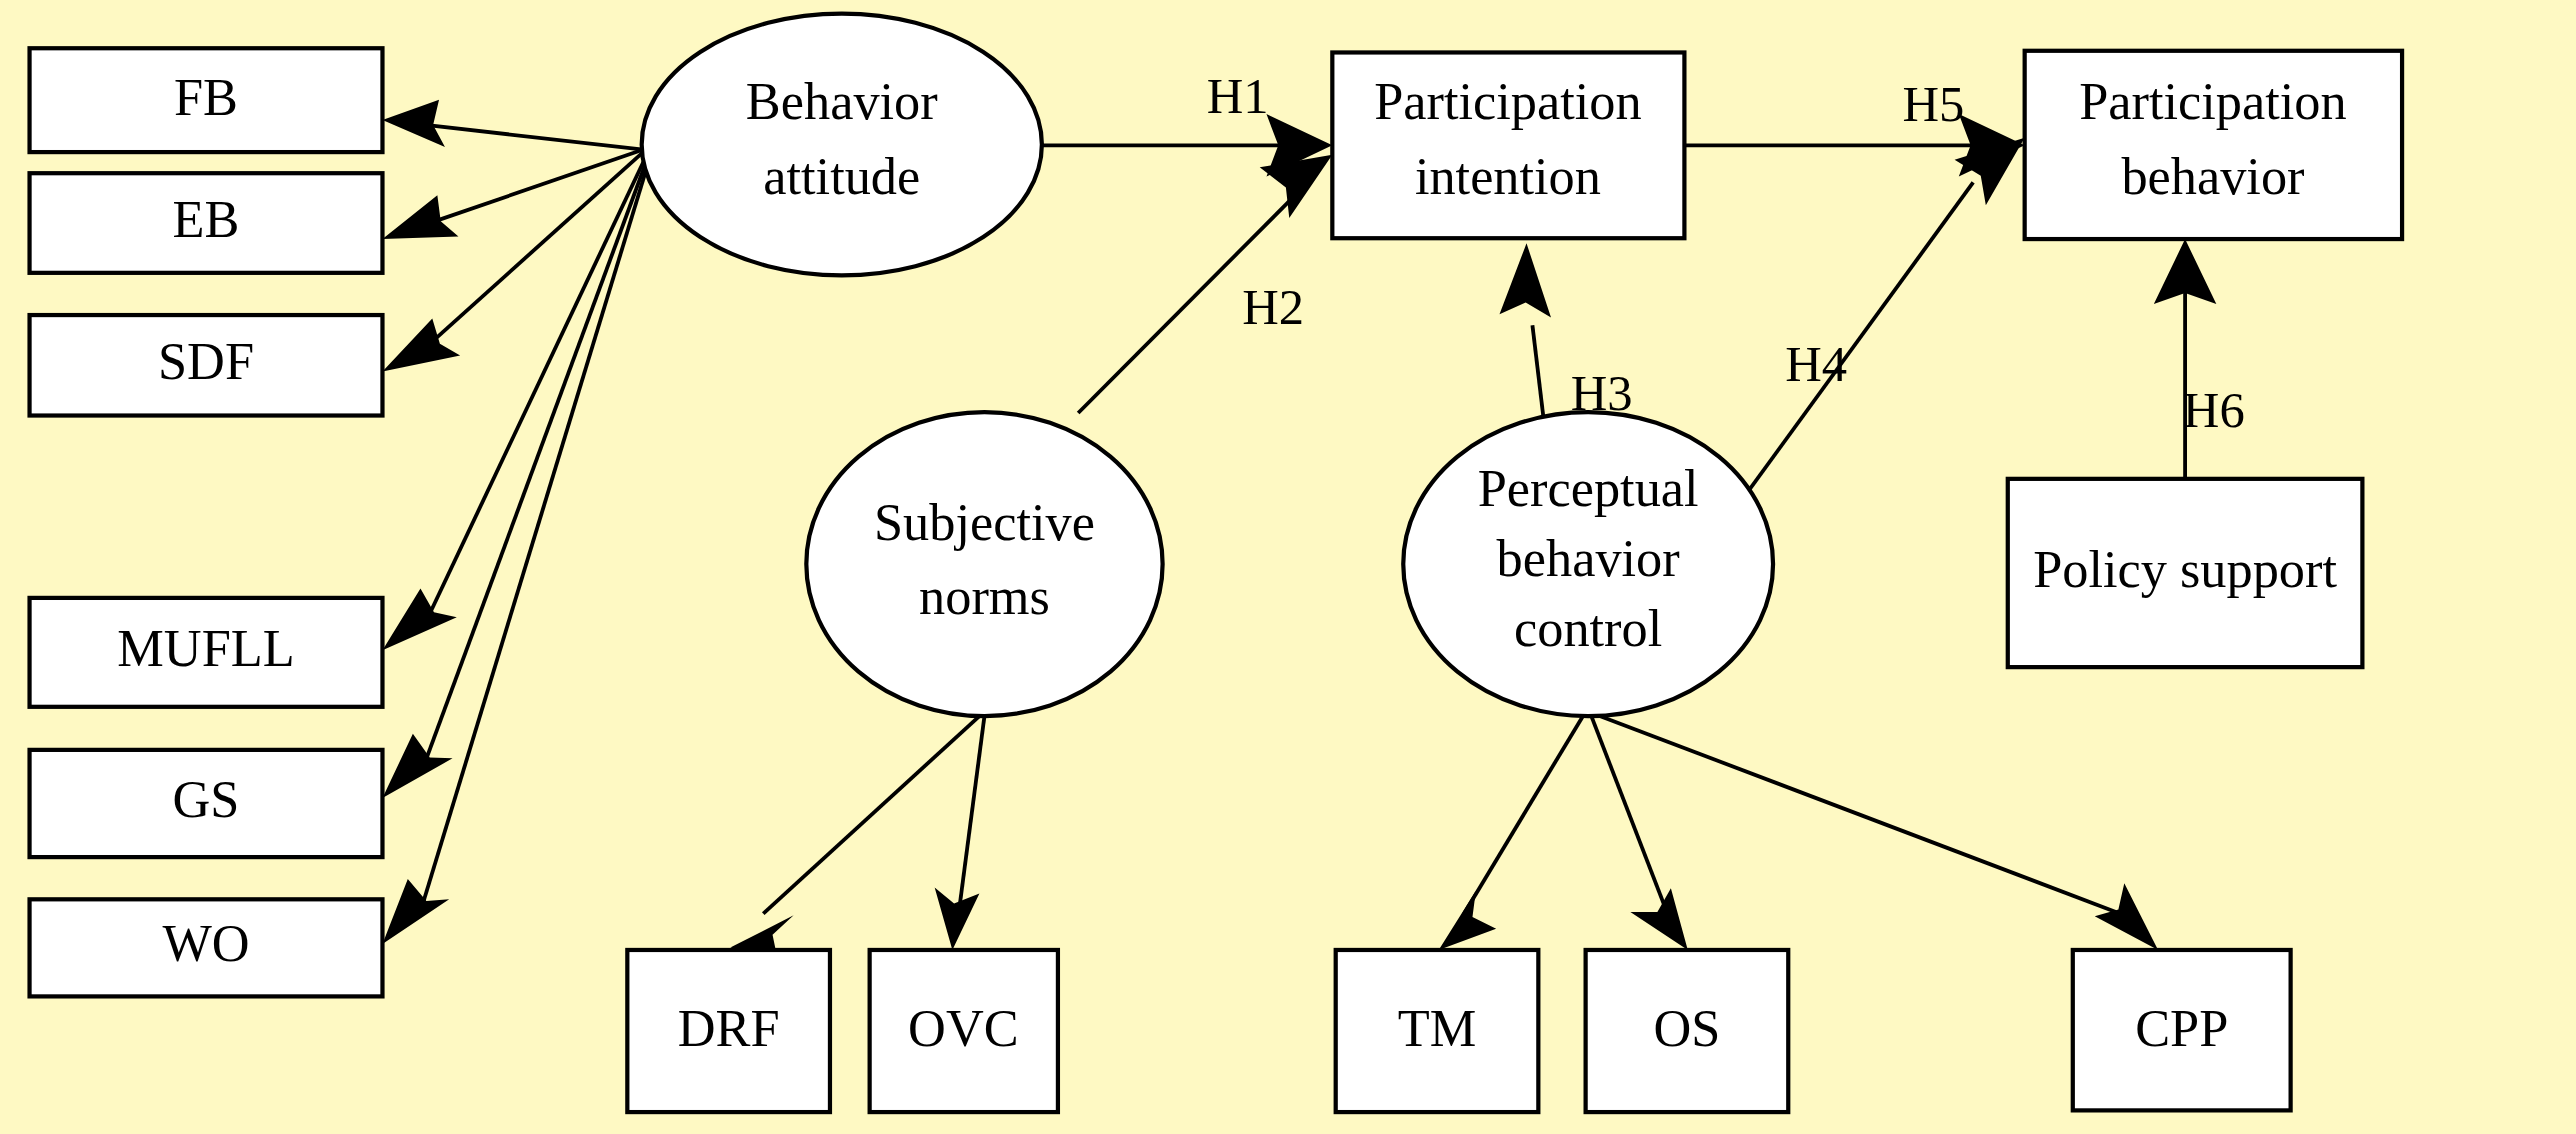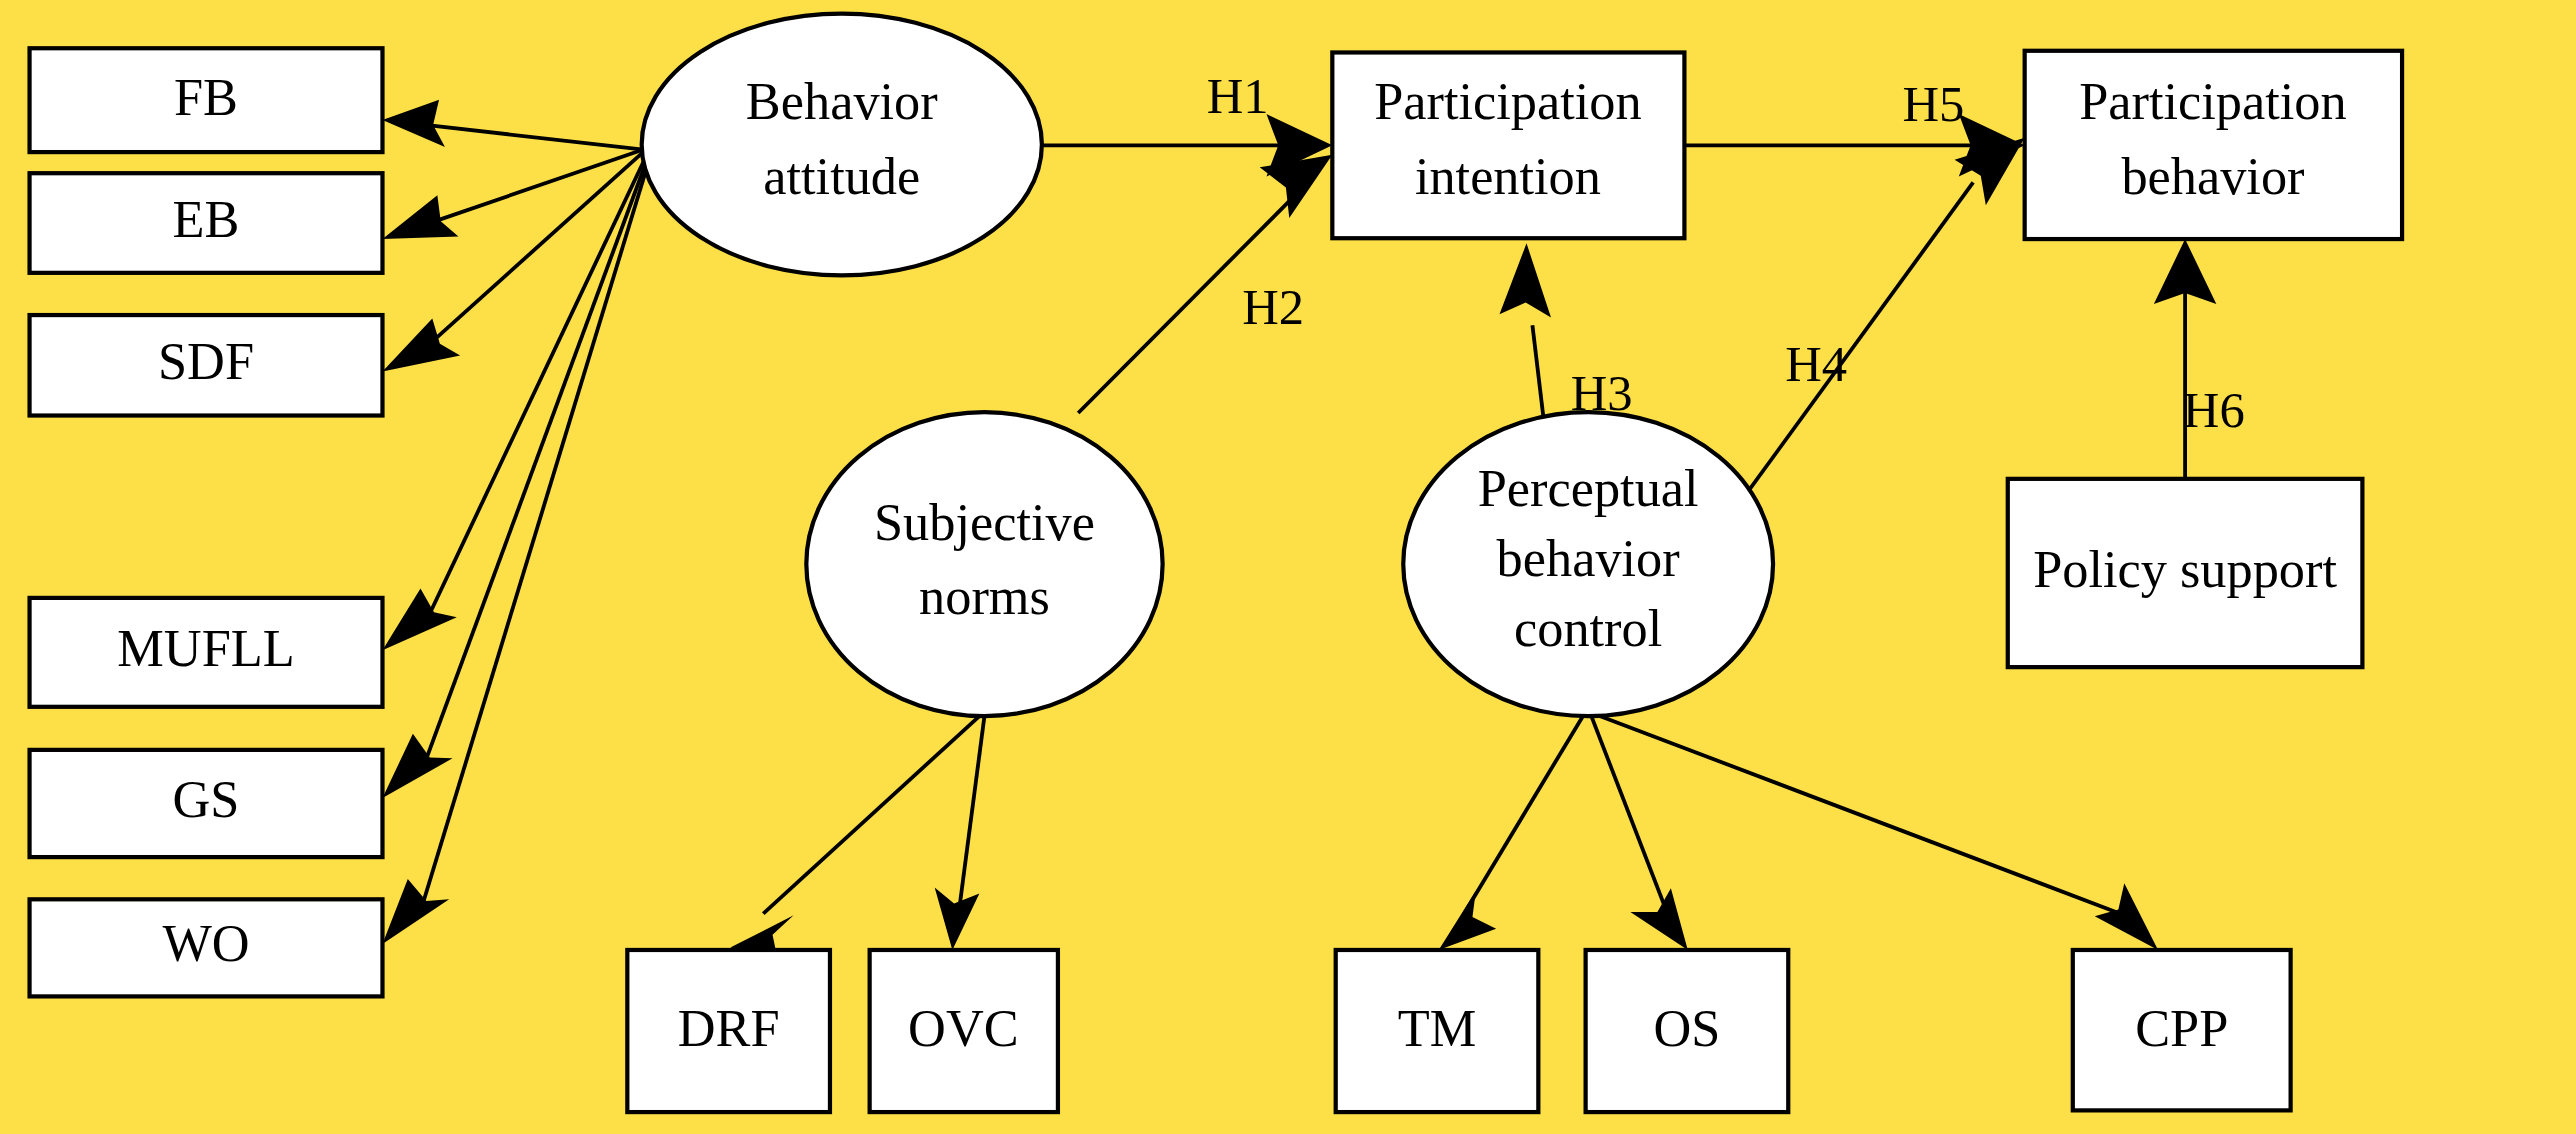--- a/index.html
+++ b/index.html
@@ -5,21 +5,21 @@
 <style>
   html, body {
     margin: 0;
     padding: 0;
     background: #ffffff;
   }
   #diagram-root {
     position: relative;
     width: 2576px;
     height: 1135px;
-    background: #fde047;
+    background: #fef9c3;
     overflow: hidden;
     font-family: "Liberation Serif", "DejaVu Serif", serif;
   }
   svg.canvas {
     display: block;
     width: 2576px;
     height: 1135px;
   }
   .node-shape {
     fill: #ffffff;

